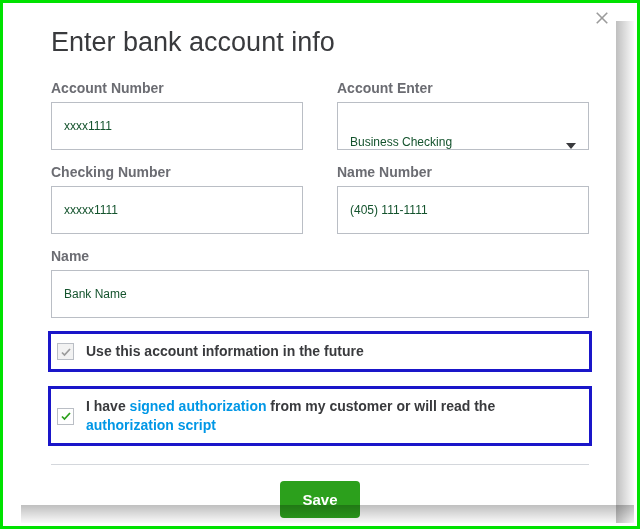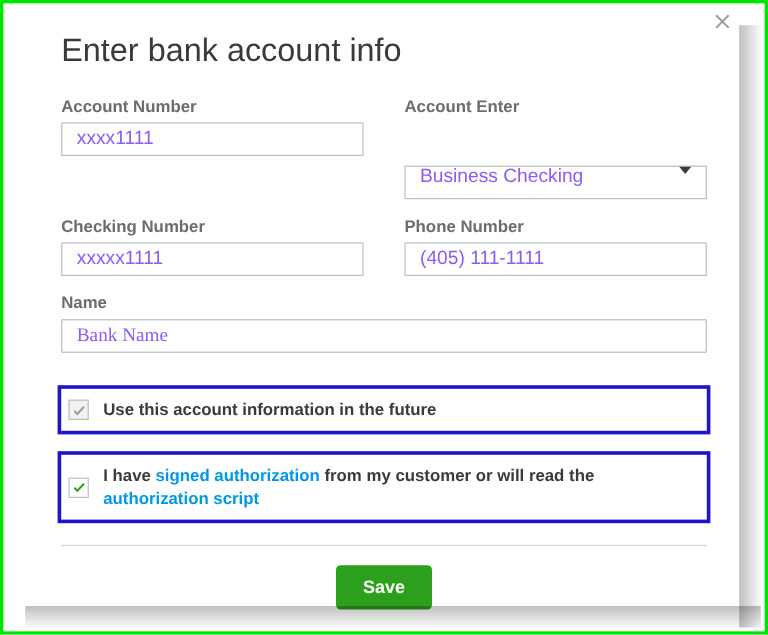--- a/index.html
+++ b/index.html
@@ -78,48 +78,46 @@
       display: flex;
       flex-direction: column;
     }
     .label {
       font-size: 14px;
       font-weight: 600;
       color: #6b6c72;
       margin-bottom: 6px;
     }
     input.text-input, .select-box {
-      height: 28px;
+      height: 48px;
       border: 1px solid #babec5;
       background: #fff;
-      font-size: 16px;
-      color: #8b5cf6;
+      font-size: 12px;
+      color: #14532d;
       padding: 0 12px;
       width: 100%;
     }
     .select-box {
       display: flex;
-      align-items: flex-start;
+      align-items: flex-end;
       justify-content: space-between;
       cursor: pointer;
-      margin-top: 36px;
     }
     .caret {
       width: 0;
       height: 0;
       border-left: 5px solid transparent;
       border-right: 5px solid transparent;
       border-top: 6px solid #393a3d;
     }
     .full-row {
-      margin-bottom: 17px;
+      margin-bottom: 3px;
     }
     .full-row .text-input {
       width: 100%;
-      font-family: Liberation Serif, serif;
     }
     .checkbox-row {
       display: flex;
       align-items: center;
       margin-bottom: 8px;
       padding: 8px 6px;
     }
     .hl-blue {
       border: 3px solid #1a16c9;
       margin-left: -3px;
@@ -210,21 +208,21 @@
           </div>
         </div>
       </div>
 
       <div class="row">
         <div class="col">
           <div class="label">Checking Number</div>
           <input class="text-input" type="text" value="xxxxx1111" style="">
         </div>
         <div class="col">
-          <div class="label">Phone Number</div>
+          <div class="label">Name Number</div>
           <input class="text-input" type="text" value="(405) 111-1111" style="">
         </div>
       </div>
 
       <div class="full-row">
         <div class="label">Name</div>
         <input class="text-input" type="text" value="Bank Name" style="">
       </div>
 
       <div style="height:10px;"></div>

